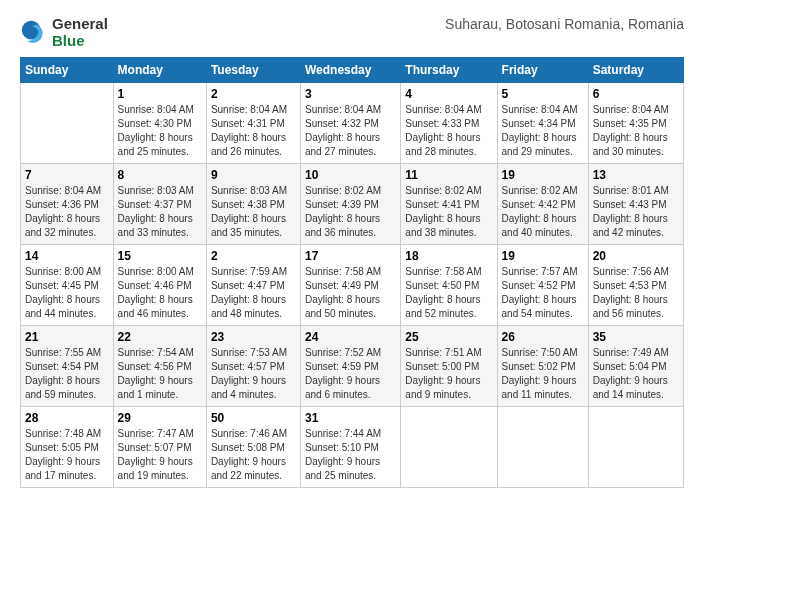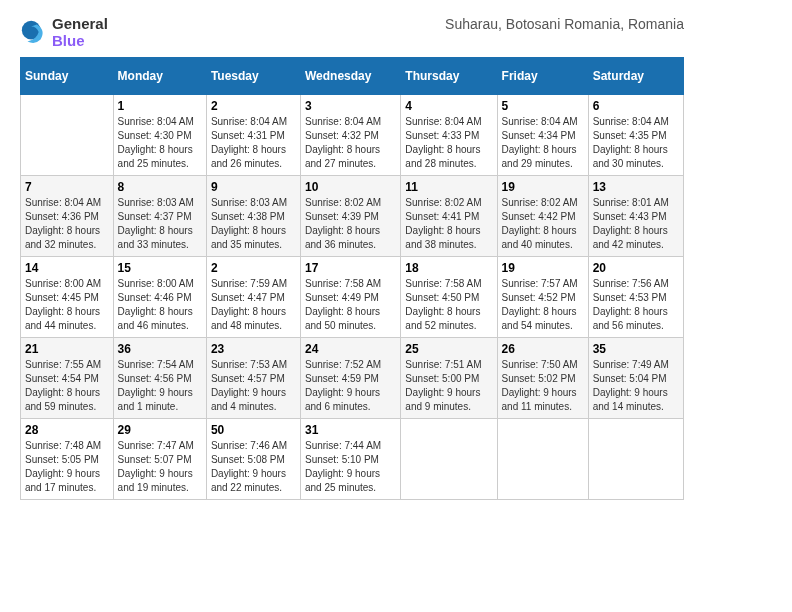--- a/index.html
+++ b/index.html
@@ -30,21 +30,21 @@
       line-height: 1.1;
     }
     .logo-general {
       font-size: 15px;
       font-weight: bold;
       color: #333;
     }
     .logo-blue {
       font-size: 15px;
       font-weight: bold;
-      color: #8b5cf6;
+      color: #15803d;
     }
     .logo-icon {
       width: 28px;
       height: 28px;
       margin-right: 4px;
     }
     .title-block {
       text-align: right;
     }
     .month-title {
@@ -58,21 +58,21 @@
       color: #555;
     }
     table {
       width: 100%;
       border-collapse: collapse;
       font-size: 11px;
     }
     thead th {
       background-color: #1a6faf;
       color: #fff;
-      padding: 11px 4px;
+      padding: 5px 4px;
       text-align: left;
       font-size: 12px;
       font-weight: bold;
       border: 1px solid #1a6faf;
     }
     tbody td {
       border: 1px solid #ccc;
       vertical-align: top;
       padding: 4px 4px;
       width: 113px;
@@ -219,21 +219,21 @@
         <span class="day-num">20</span>
         <span class="day-info">Sunrise: 7:56 AM<br>Sunset: 4:53 PM<br>Daylight: 8 hours and 56 minutes.</span>
       </td>
         </tr>
         <tr>
           <td>
         <span class="day-num">21</span>
         <span class="day-info">Sunrise: 7:55 AM<br>Sunset: 4:54 PM<br>Daylight: 8 hours and 59 minutes.</span>
       </td>
           <td>
-        <span class="day-num">36</span>
+        <span class="day-num">22</span>
         <span class="day-info">Sunrise: 7:54 AM<br>Sunset: 4:56 PM<br>Daylight: 9 hours and 1 minute.</span>
       </td>
           <td>
         <span class="day-num">23</span>
         <span class="day-info">Sunrise: 7:53 AM<br>Sunset: 4:57 PM<br>Daylight: 9 hours and 4 minutes.</span>
       </td>
           <td>
         <span class="day-num">24</span>
         <span class="day-info">Sunrise: 7:52 AM<br>Sunset: 4:59 PM<br>Daylight: 9 hours and 6 minutes.</span>
       </td>

